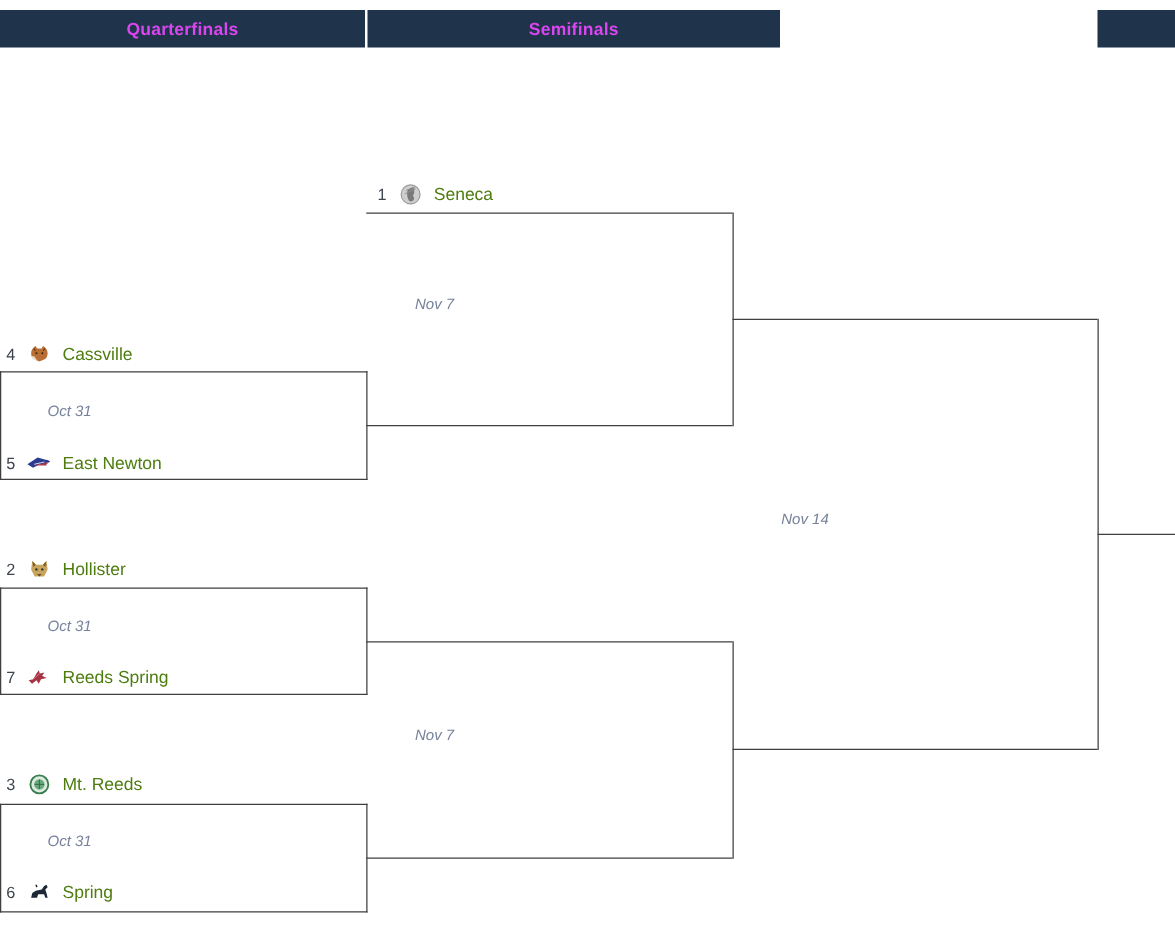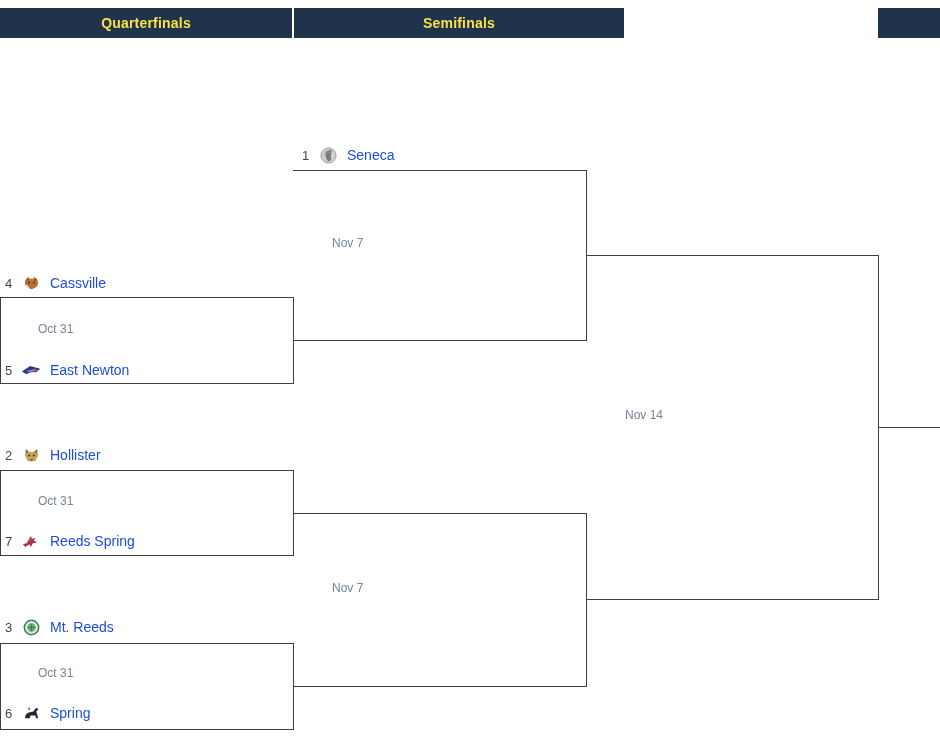--- a/index.html
+++ b/index.html
@@ -1,36 +1,36 @@
 <!DOCTYPE html>
 <html><head>
 <meta charset="utf-8">
 <style>
   html,body{margin:0;padding:0;background:#ffffff;}
   body{width:940px;height:753px;position:relative;overflow:hidden;
        font-family:"Liberation Sans", sans-serif;}
   .stage{position:absolute;left:0;top:0;width:940px;height:753px;}
 
-  .hdr{position:absolute;top:8px;height:30px;background:#1f334b;color:#fde047;
+  .hdr{position:absolute;top:8px;height:30px;background:#1f334b;color:#d946ef;
        font-weight:bold;font-size:14px;text-align:center;line-height:30px;
        letter-spacing:.2px;}
 
   .hl,.vl{position:absolute;background:#3f3f3f;}
   .hl{height:1px;}
   .vl{width:1px;}
 
   .team{position:absolute;height:22px;display:flex;align-items:center;font-size:14px;}
   .seed{width:12px;padding-left:2px;color:#3e454e;font-size:13px;flex:none;}
   .ticon{width:20px;margin-left:4px;display:flex;justify-content:center;
          align-items:center;flex:none;}
-  .tname{margin-left:9px;color:#1d4ed8;text-decoration:none;cursor:pointer;
+  .tname{margin-left:9px;color:#4d7c0f;text-decoration:none;cursor:pointer;
          white-space:nowrap;text-align:center;}
 
   .date{position:absolute;font-size:12px;color:#76829b;height:14px;line-height:14px;
-        white-space:nowrap;}
+        white-space:nowrap;font-style:italic;}
 </style>
 </head>
 <body>
 
 <div class="stage">
 
   <div class="hdr" style="left:0;width:292px">Quarterfinals</div>
   <div class="hdr" style="left:294px;width:330px">Semifinals</div>
   <div class="hdr" style="left:878px;width:62px"></div>
 

